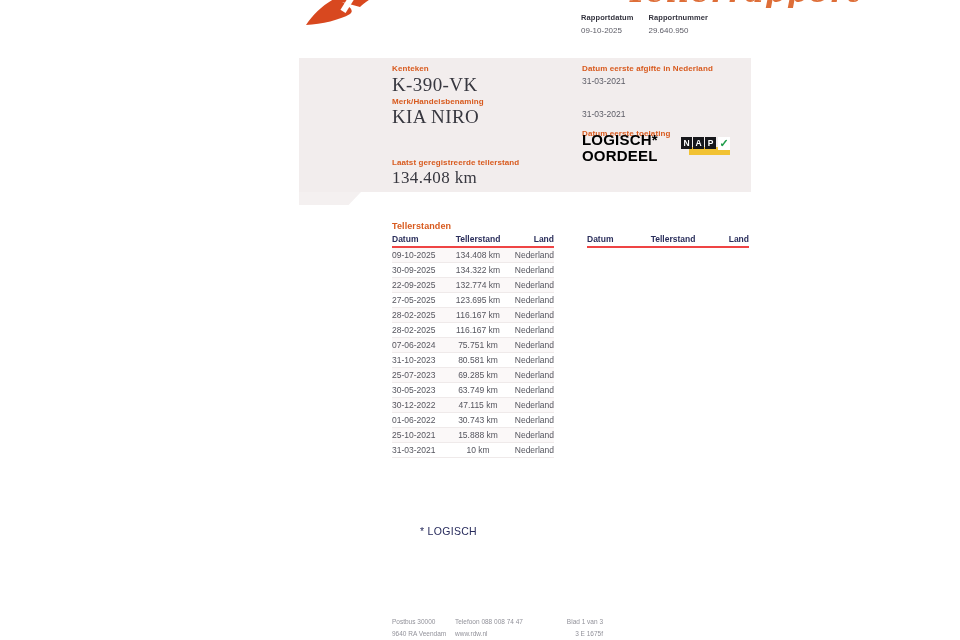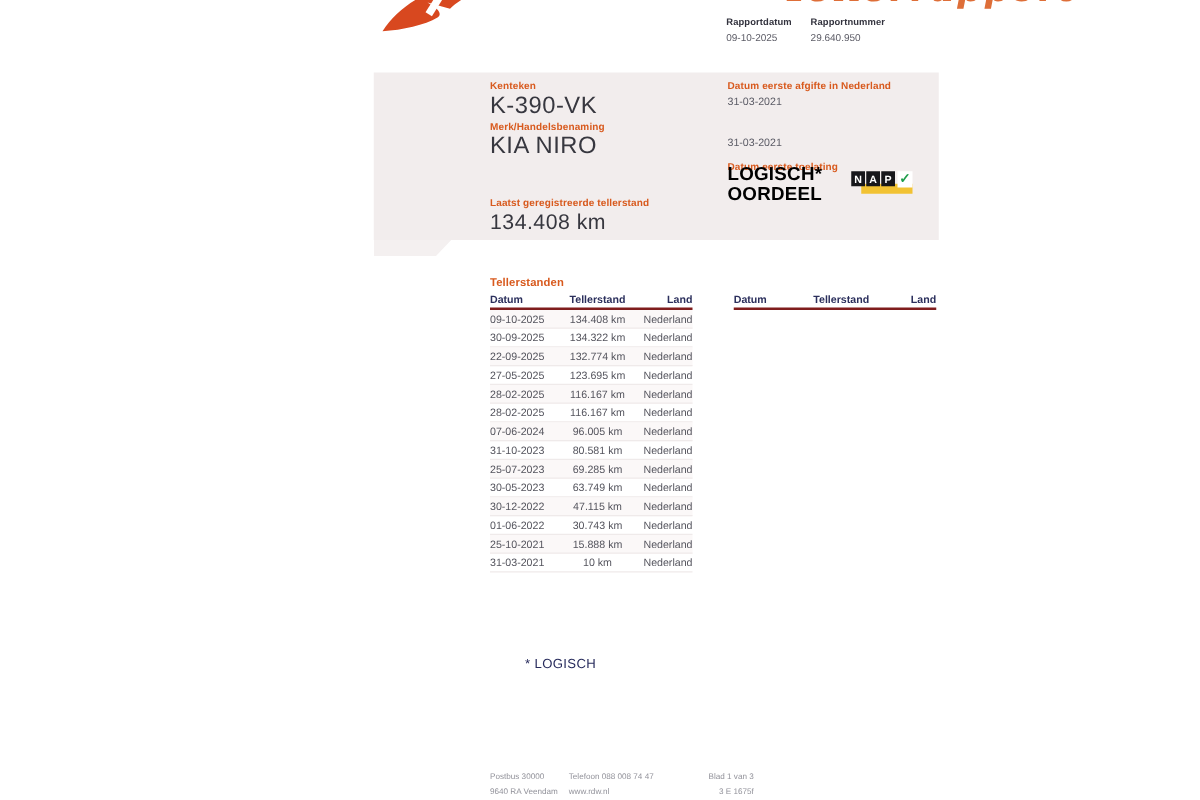--- a/index.html
+++ b/index.html
@@ -24,21 +24,21 @@
   .meta .value{font-size:8px;color:#5C5C66;margin-top:4px;}
 
   
   .panel{left:225px;top:58px;width:452px;height:134px;background:#F2EDED;}
   .panel-tab{
     left:225px;top:192px;width:62px;height:13px;background:#F4F0F0;
     clip-path:polygon(0 0,100% 0,80% 100%,0 100%);
   }
   .olabel{font-size:8px;font-weight:bold;color:#D85A1E;letter-spacing:.1px;white-space:nowrap;}
   .bigval{
-    font-family:Liberation Sans, sans-serif;font-size:19px;color:#37373F;
+    font-family:Liberation Serif, serif;font-size:19px;color:#37373F;
     letter-spacing:.4px;white-space:nowrap;text-align:right;
   }
   .bigval.small{font-size:17px;}
   .grayval{font-size:8.5px;color:#5C5C66;}
   .oordeel{
     font-size:15px;font-weight:800;color:#000000;line-height:16px;
     letter-spacing:.2px;white-space:nowrap;
   }
 
   
@@ -51,21 +51,21 @@
   .nap .check{
     position:absolute;left:37px;top:0;width:12px;height:13px;background:#ffffff;
     color:#1F9D4B;font-size:11px;font-weight:bold;text-align:center;line-height:13px;
   }
 
   
   .section-title{font-size:9px;font-weight:bold;color:#D85A1E;letter-spacing:.1px;}
   .ttable{width:162px;}
   .thead{
     display:flex;align-items:flex-end;height:11px;padding-bottom:2px;
-    border-bottom:2px solid #7f1d1d;
+    border-bottom:2px solid #ef4444;
     font-size:8.5px;font-weight:bold;color:#2B2F5C;
   }
   .trow{
     display:flex;align-items:center;height:14px;
     border-bottom:1px solid #EFEAEA;
     font-size:8.5px;color:#55555E;
   }
   .trow:nth-child(odd){background:#FBF8F8;}
   .c-datum{flex:0 0 62px;text-align:left;}
   .c-stand{flex:1;text-align:center;}
@@ -175,21 +175,21 @@
     </div>
 
     <div class="trow">
       <span class="c-datum">28-02-2025</span>
       <span class="c-stand">116.167 km</span>
       <span class="c-land">Nederland</span>
     </div>
 
     <div class="trow">
       <span class="c-datum">07-06-2024</span>
-      <span class="c-stand">96.005 km</span>
+      <span class="c-stand">75.751 km</span>
       <span class="c-land">Nederland</span>
     </div>
 
     <div class="trow">
       <span class="c-datum">31-10-2023</span>
       <span class="c-stand">80.581 km</span>
       <span class="c-land">Nederland</span>
     </div>
 
     <div class="trow">

